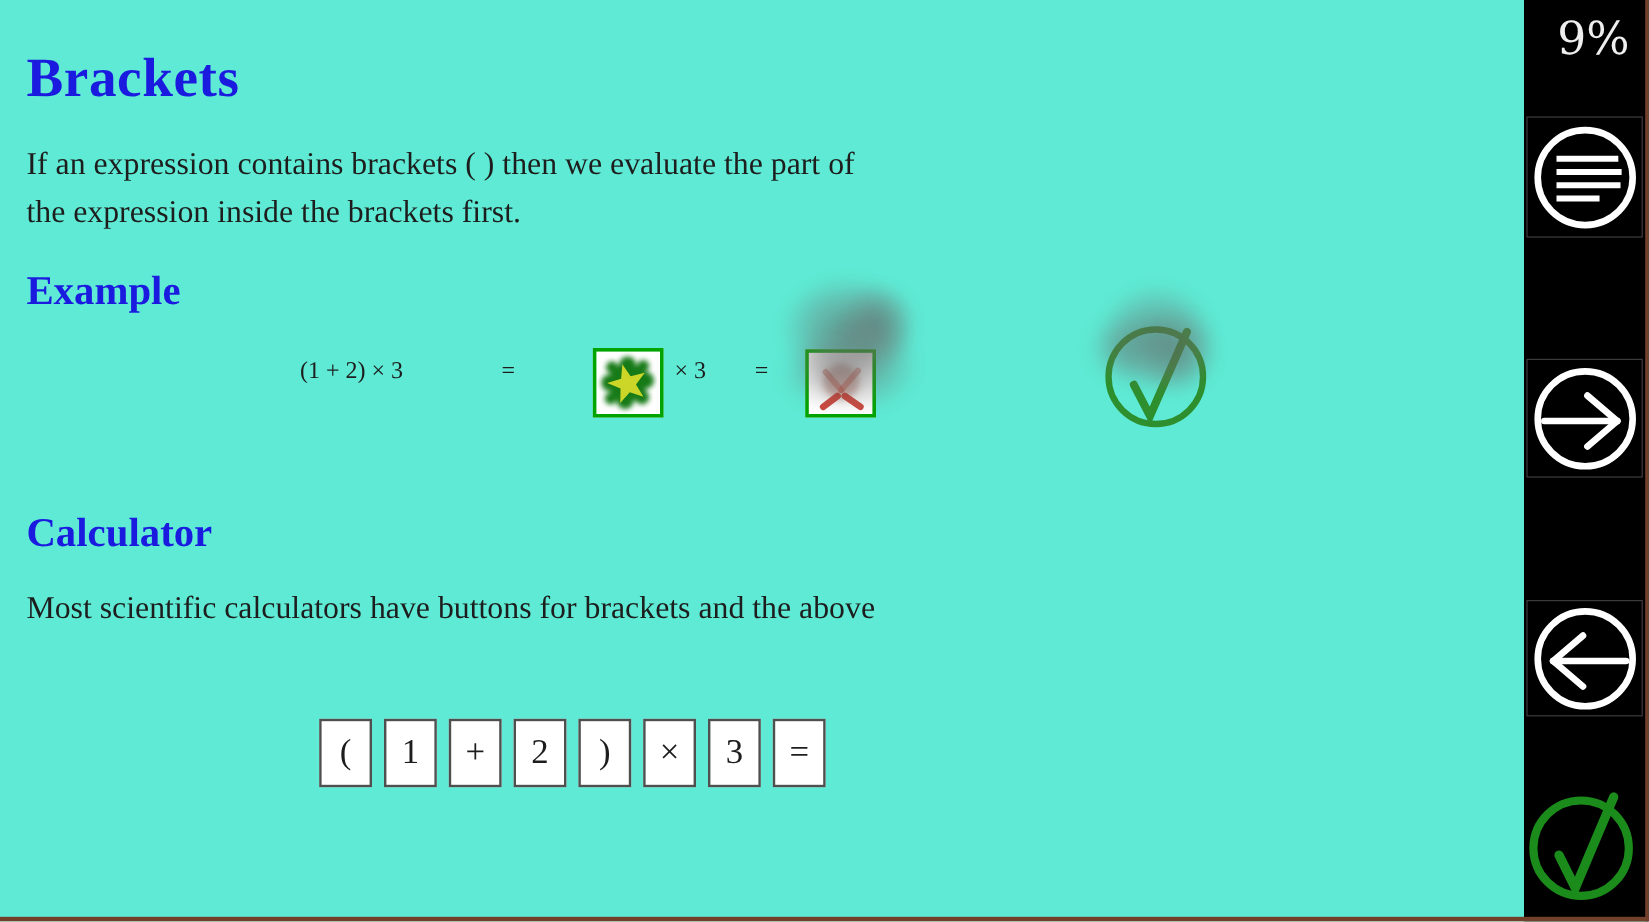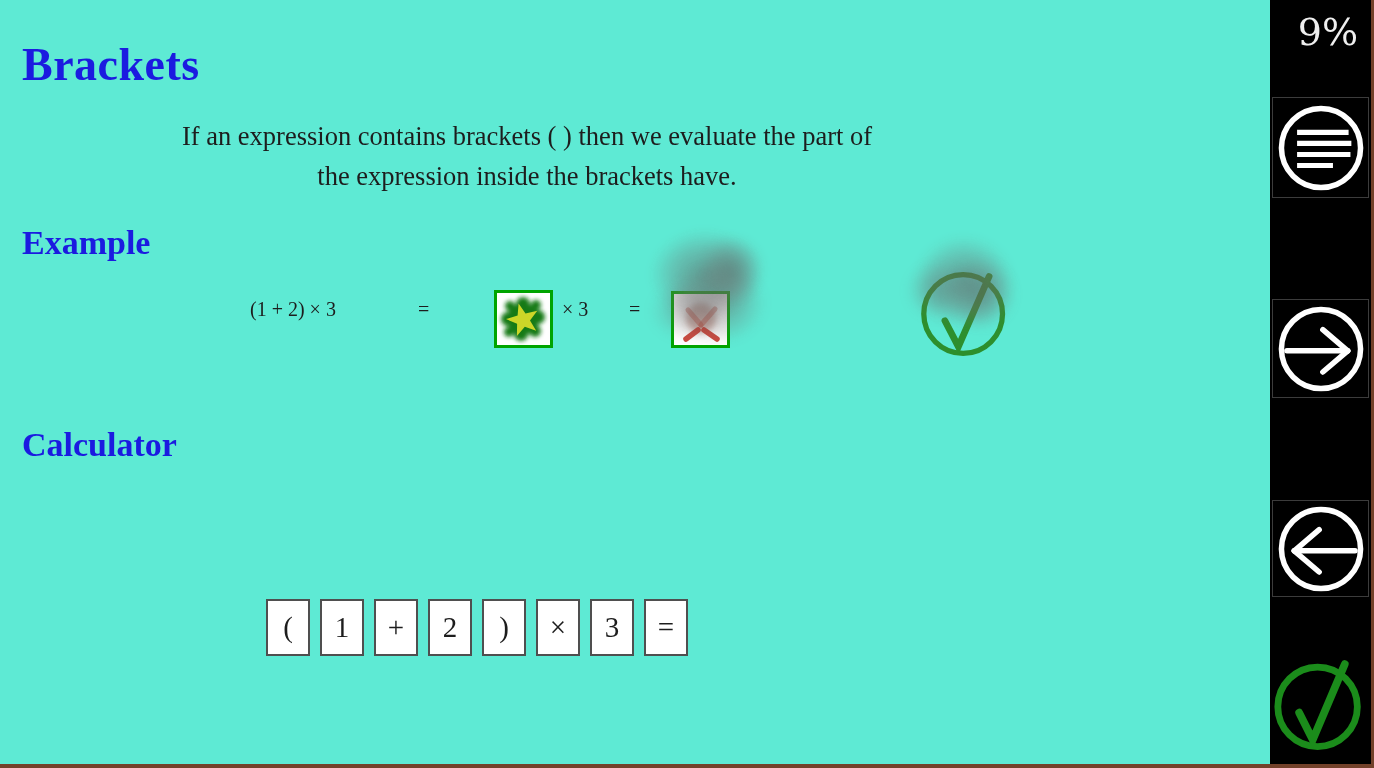--- a/index.html
+++ b/index.html
@@ -6,21 +6,21 @@
   html,body { width:1374px; height:768px; overflow:hidden; background:#fff; }
   .stage {
     position:relative; width:1374px; height:768px; background:#5eead4;
     font-family:"Liberation Serif", serif; color:#1c1c1c;
   }
   
   .page-title {
     position:absolute; left:22px; top:38px;
     font-size:46px; font-weight:bold; color:#1b1be0; letter-spacing:0.5px;
   }
-  .para { position:absolute; left:22px; font-size:26.5px; line-height:40px; color:#1d1d1d;text-align:center; }
+  .para { position:absolute; left:22px; font-size:26.5px; line-height:40px; color:#1d1d1d; }
   .para-intro { top:116px; width:1010px; }
   .para-calc  { top:486px; width:1010px; }
   .sub-heading {
     position:absolute; left:22px; font-size:34px; font-weight:bold; color:#1b1be0;
   }
   .h-example    { top:224px; }
   .h-calculator { top:426px; }
 
   .math-text { position:absolute; font-size:20px; color:#1d1d1d; white-space:nowrap; }
   .m-lhs { left:250px; top:298px; }
@@ -84,21 +84,21 @@
   .frame-bottom { position:absolute; left:0; top:764px; width:1374px; height:4px; background:#73412a; }
 </style>
 </head>
 <body>
 
 <div class="stage">
 
   <div class="page-title">Brackets</div>
   <div class="para para-intro">
     <div>If an expression contains brackets ( ) then we evaluate the part of</div>
-    <div>the expression inside the brackets have.</div>
+    <div>the expression inside the brackets first.</div>
   </div>
 
   <div class="sub-heading h-example">Example</div>
 
   <span class="math-text m-lhs">(1 + 2) × 3</span>
   <span class="math-text m-eq1">=</span>
 
   <div class="answer-box box-star">
     <svg width="53" height="52" viewBox="0 0 53 52">
       <defs>
@@ -151,20 +151,21 @@
   <svg class="content-check" viewBox="0 0 100 100">
     <circle cx="46" cy="51" r="41" fill="none" stroke="#2d8f2d" stroke-width="5.5"></circle>
     <path d="M 27 58 L 41 85 L 73 12" fill="none" stroke="#2d8f2d" stroke-width="7" stroke-linecap="round"></path>
   </svg>
   <div class="smudge sm-c1"></div>
   <div class="smudge sm-c2"></div>
   <div class="smudge sm-c3"></div>
 
   <div class="sub-heading h-calculator">Calculator</div>
   <div class="para para-calc">
+    <div>Most scientific calculators have buttons for brackets and the above</div>
   </div>
 
   <div class="calc-keys">
     <div class="calc-key">(</div>
     <div class="calc-key">1</div>
     <div class="calc-key">+</div>
     <div class="calc-key">2</div>
     <div class="calc-key">)</div>
     <div class="calc-key">×</div>
     <div class="calc-key">3</div>

